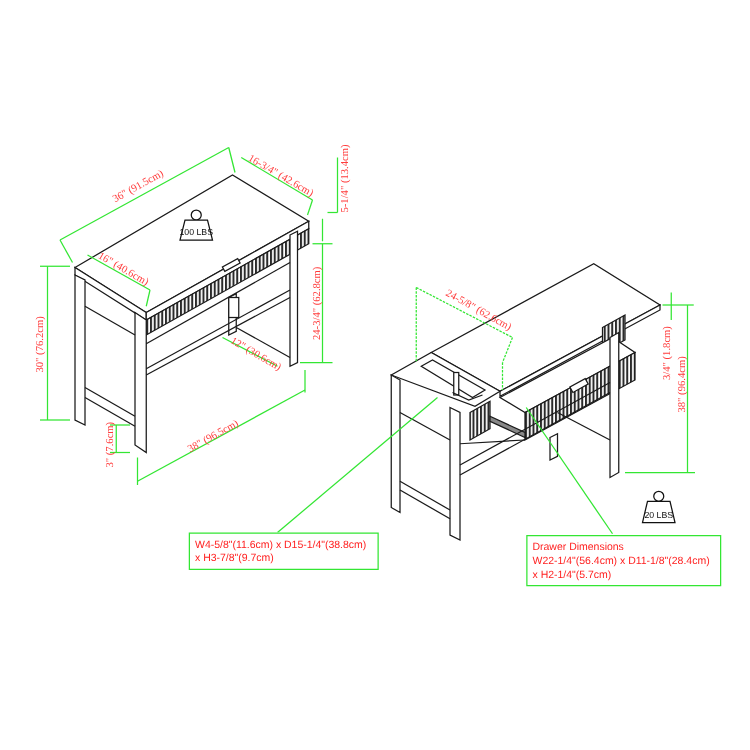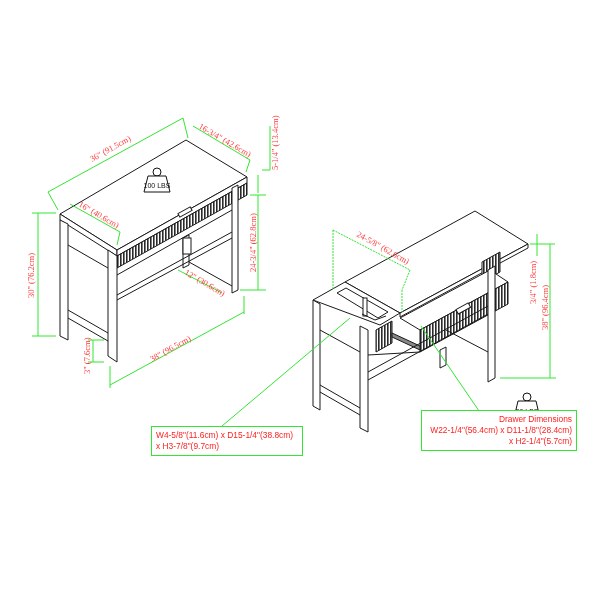--- a/index.html
+++ b/index.html
@@ -155,17 +155,17 @@
     <line x1="222" y1="426" x2="350" y2="318"></line>
     <line x1="490" y1="427" x2="421" y2="326"></line>
   </g>
 </svg>
 
 <div class="callout" style="left:151px; top:426px; width:142px;">
   <div>W4-5/8"(11.6cm) x D15-1/4"(38.8cm)</div>
   <div>x H3-7/8"(9.7cm)</div>
 </div>
 
-<div class="callout" style="left:421px; top:410px; width:146px;text-align:right;">
+<div class="callout" style="left:421px; top:428px; width:146px;">
   <div>Drawer Dimensions</div>
   <div>W22-1/4"(56.4cm) x D11-1/8"(28.4cm)</div>
   <div>x H2-1/4"(5.7cm)</div>
 </div>
 
 </body></html>

